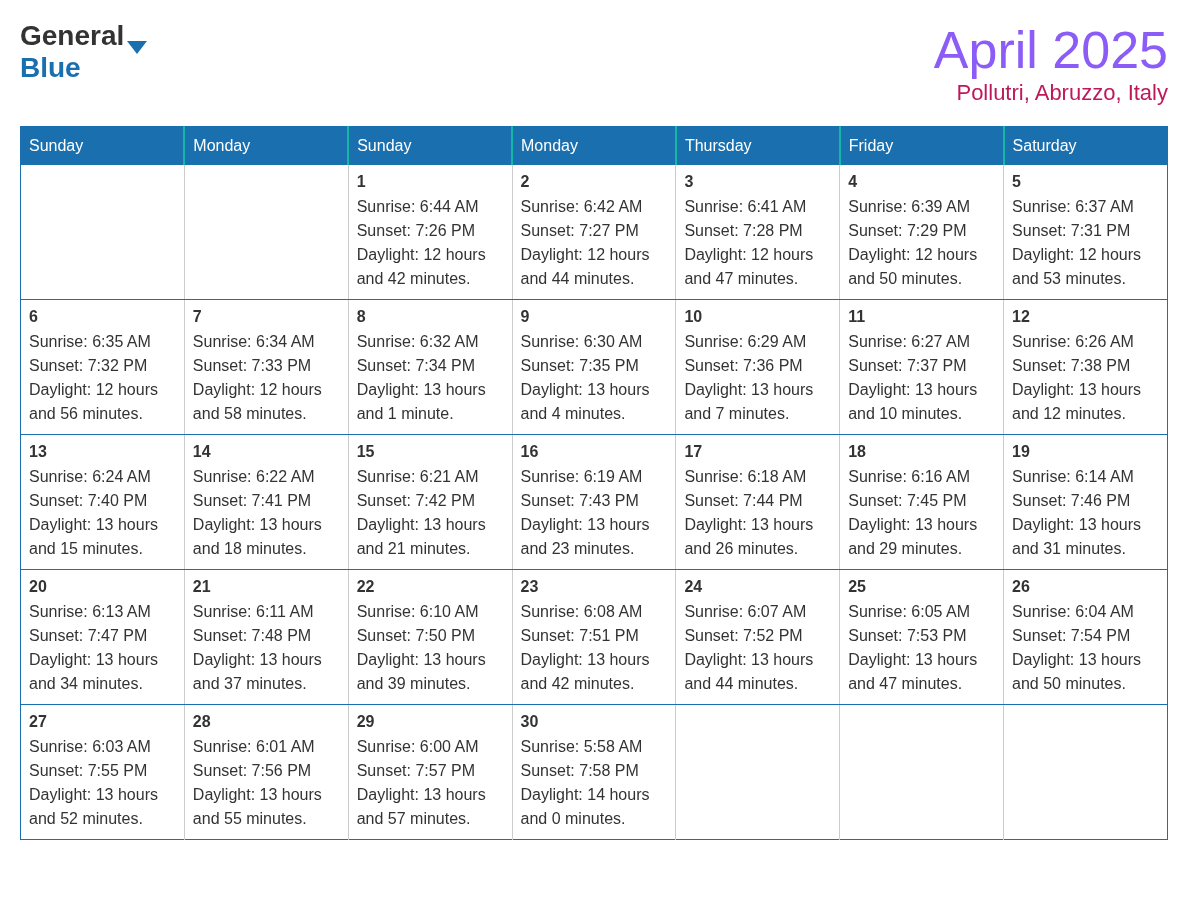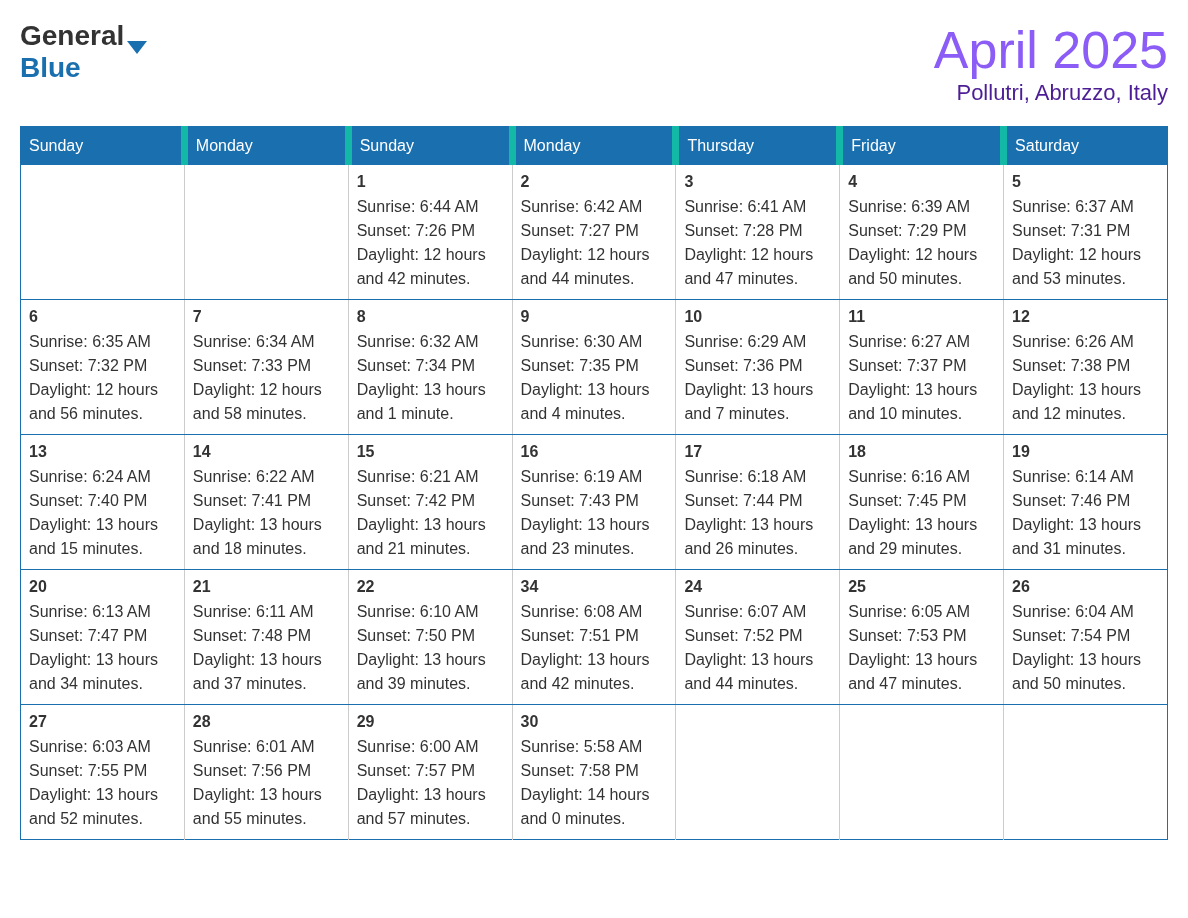--- a/index.html
+++ b/index.html
@@ -33,35 +33,35 @@
       text-align: right;
     }
     .title-block h1 {
       font-size: 52px;
       font-weight: normal;
       color: #8b5cf6;
     }
     .title-block h2 {
       font-size: 22px;
       font-weight: normal;
-      color: #4c1d95;
+      color: #be185d;
     }
     .calendar {
       width: 100%;
       border-collapse: collapse;
       border: 1px solid #1a6faf;
     }
     .calendar th {
       background-color: #1a6faf;
       color: #fff;
       padding: 10px 8px;
       text-align: left;
       font-size: 16px;
       font-weight: normal;
-      border-right: 7px solid #14b8a6;
+      border-right: 2px solid #14b8a6;
     }
     .calendar th:last-child { border-right: none; }
     .calendar td {
       vertical-align: top;
       padding: 8px;
       border-right: 1px solid #ccc;
       border-bottom: 1px solid #1a6faf;
       width: calc(100% / 7);
       min-height: 100px;
     }
@@ -220,21 +220,21 @@
         </td>
         <td>
           <div class="day-number">21</div>
           <div class="day-info">Sunrise: 6:11 AM<br>Sunset: 7:48 PM<br>Daylight: 13 hours<br>and 37 minutes.</div>
         </td>
         <td>
           <div class="day-number">22</div>
           <div class="day-info">Sunrise: 6:10 AM<br>Sunset: 7:50 PM<br>Daylight: 13 hours<br>and 39 minutes.</div>
         </td>
         <td>
-          <div class="day-number">34</div>
+          <div class="day-number">23</div>
           <div class="day-info">Sunrise: 6:08 AM<br>Sunset: 7:51 PM<br>Daylight: 13 hours<br>and 42 minutes.</div>
         </td>
         <td>
           <div class="day-number">24</div>
           <div class="day-info">Sunrise: 6:07 AM<br>Sunset: 7:52 PM<br>Daylight: 13 hours<br>and 44 minutes.</div>
         </td>
         <td>
           <div class="day-number">25</div>
           <div class="day-info">Sunrise: 6:05 AM<br>Sunset: 7:53 PM<br>Daylight: 13 hours<br>and 47 minutes.</div>
         </td>

